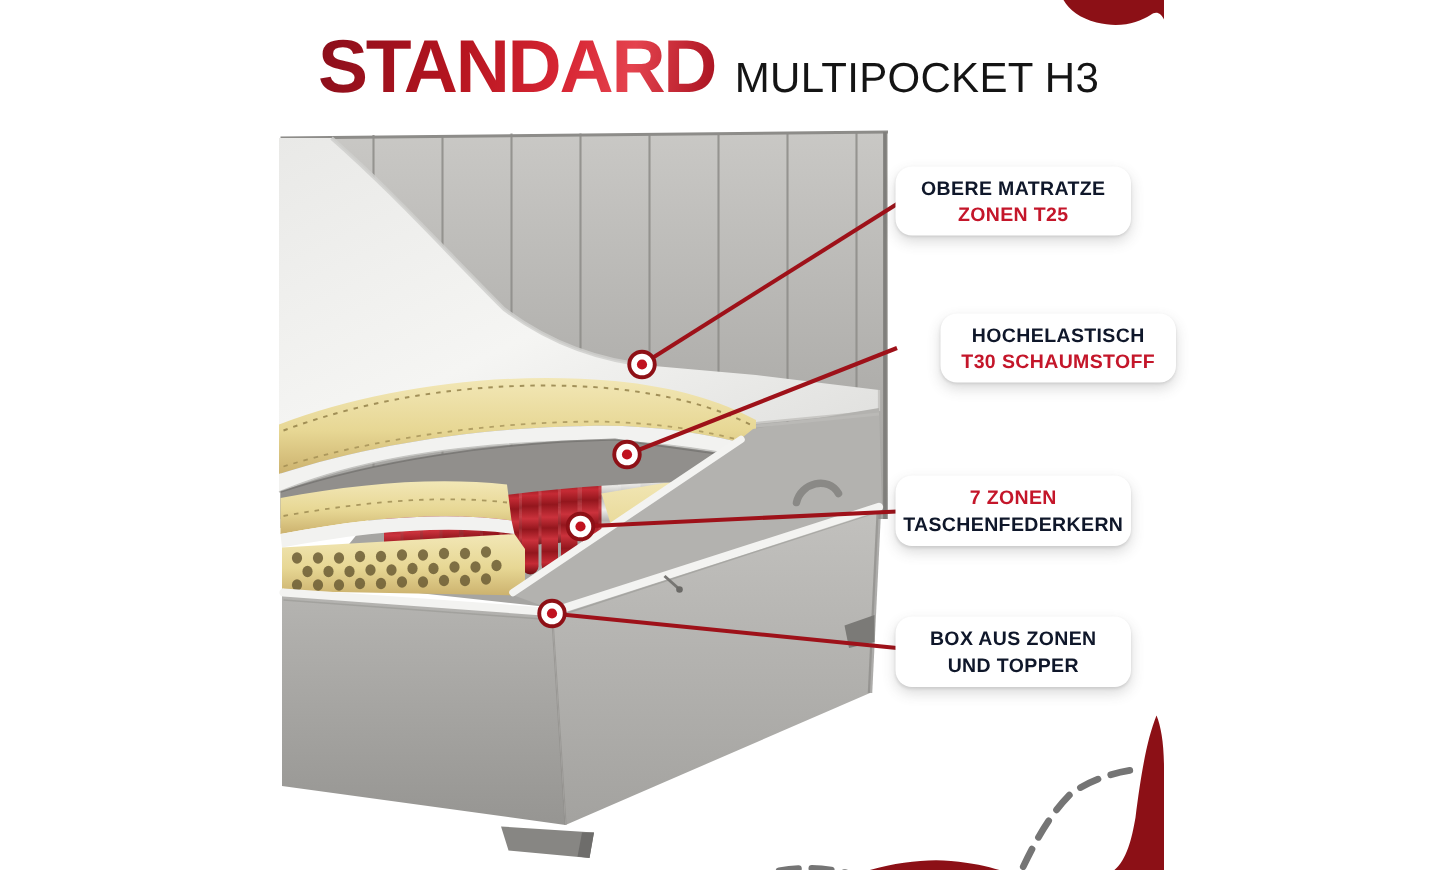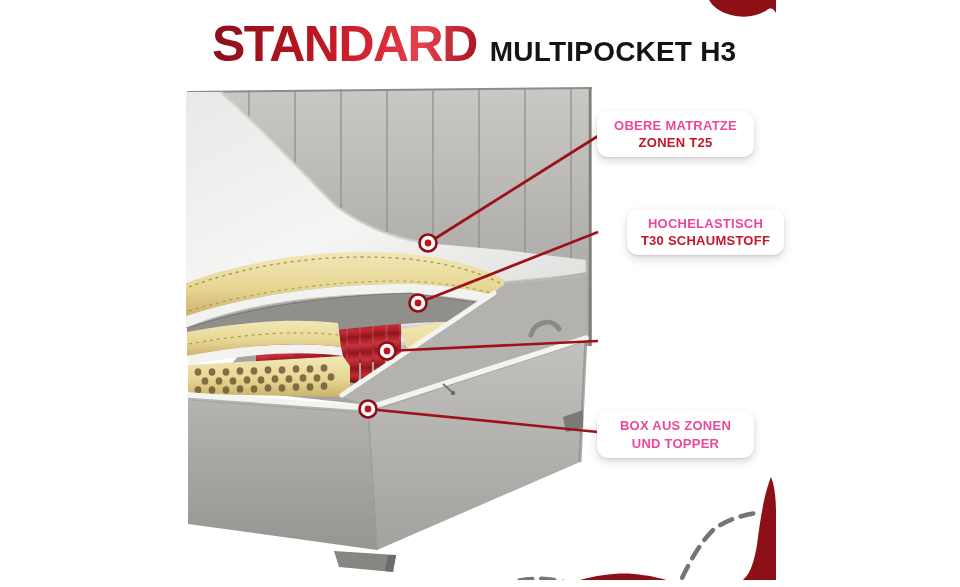--- a/index.html
+++ b/index.html
@@ -4,27 +4,27 @@
 <style>
   html,body{margin:0;padding:0;background:#fff;}
   .stage{position:relative;width:960px;height:580px;background:#ffffff;overflow:hidden;
          font-family:"Liberation Sans",sans-serif;}
   .illu{position:absolute;left:0;top:0;}
   
   .header{position:absolute;left:212px;top:18px;display:flex;align-items:baseline;gap:13px;white-space:nowrap;}
   .title-primary{font-size:50px;font-weight:800;letter-spacing:-1.5px;line-height:1.05;
      background:linear-gradient(100deg,#8a0e1b 0%,#b5151f 35%,#d82634 62%,#e4434e 78%,#a81220 100%);
      -webkit-background-clip:text;background-clip:text;color:#b5161f;-webkit-text-fill-color:transparent;}
-  .title-secondary{font-size:28px;font-weight:700;color:#141414;letter-spacing:0.2px;}
+  .title-secondary{font-size:28px;font-weight:400;color:#141414;letter-spacing:0.2px;}
   
   .card{position:absolute;left:597px;width:157px;background:#ffffff;border-radius:11px;
         box-shadow:0 4px 9px rgba(70,70,70,.20),0 1px 2px rgba(0,0,0,.10);
         display:flex;flex-direction:column;justify-content:center;align-items:center;
         text-align:center;padding:5px 4px;box-sizing:border-box;}
-  .card .ln{font-size:13px;font-weight:700;color:#ec4899;letter-spacing:.25px;line-height:1.32;}
+  .card .ln{font-size:13px;font-weight:700;color:#0f172a;letter-spacing:.25px;line-height:1.32;}
   .card .ln.red{color:#c4162a;}
   .card1{top:111px;height:46px;}
   .card2{top:209px;height:46px;margin-left:30px;}
   .card3{top:317px;height:47px;}
   .card4{top:411px;height:47px;}
 </style>
 </head>
 <body>
 
 <div class="stage">
@@ -283,18 +283,22 @@
   </div>
 
   <div class="card card1">
     <span class="ln">OBERE MATRATZE</span>
     <span class="ln red">ZONEN T25</span>
   </div>
   <div class="card card2">
     <span class="ln">HOCHELASTISCH</span>
     <span class="ln red">T30 SCHAUMSTOFF</span>
   </div>
+  <div class="card card3">
+    <span class="ln red">7 ZONEN</span>
+    <span class="ln">TASCHENFEDERKERN</span>
+  </div>
   <div class="card card4">
     <span class="ln">BOX AUS ZONEN</span>
     <span class="ln">UND TOPPER</span>
   </div>
 
 </div>
 
 </body></html>

